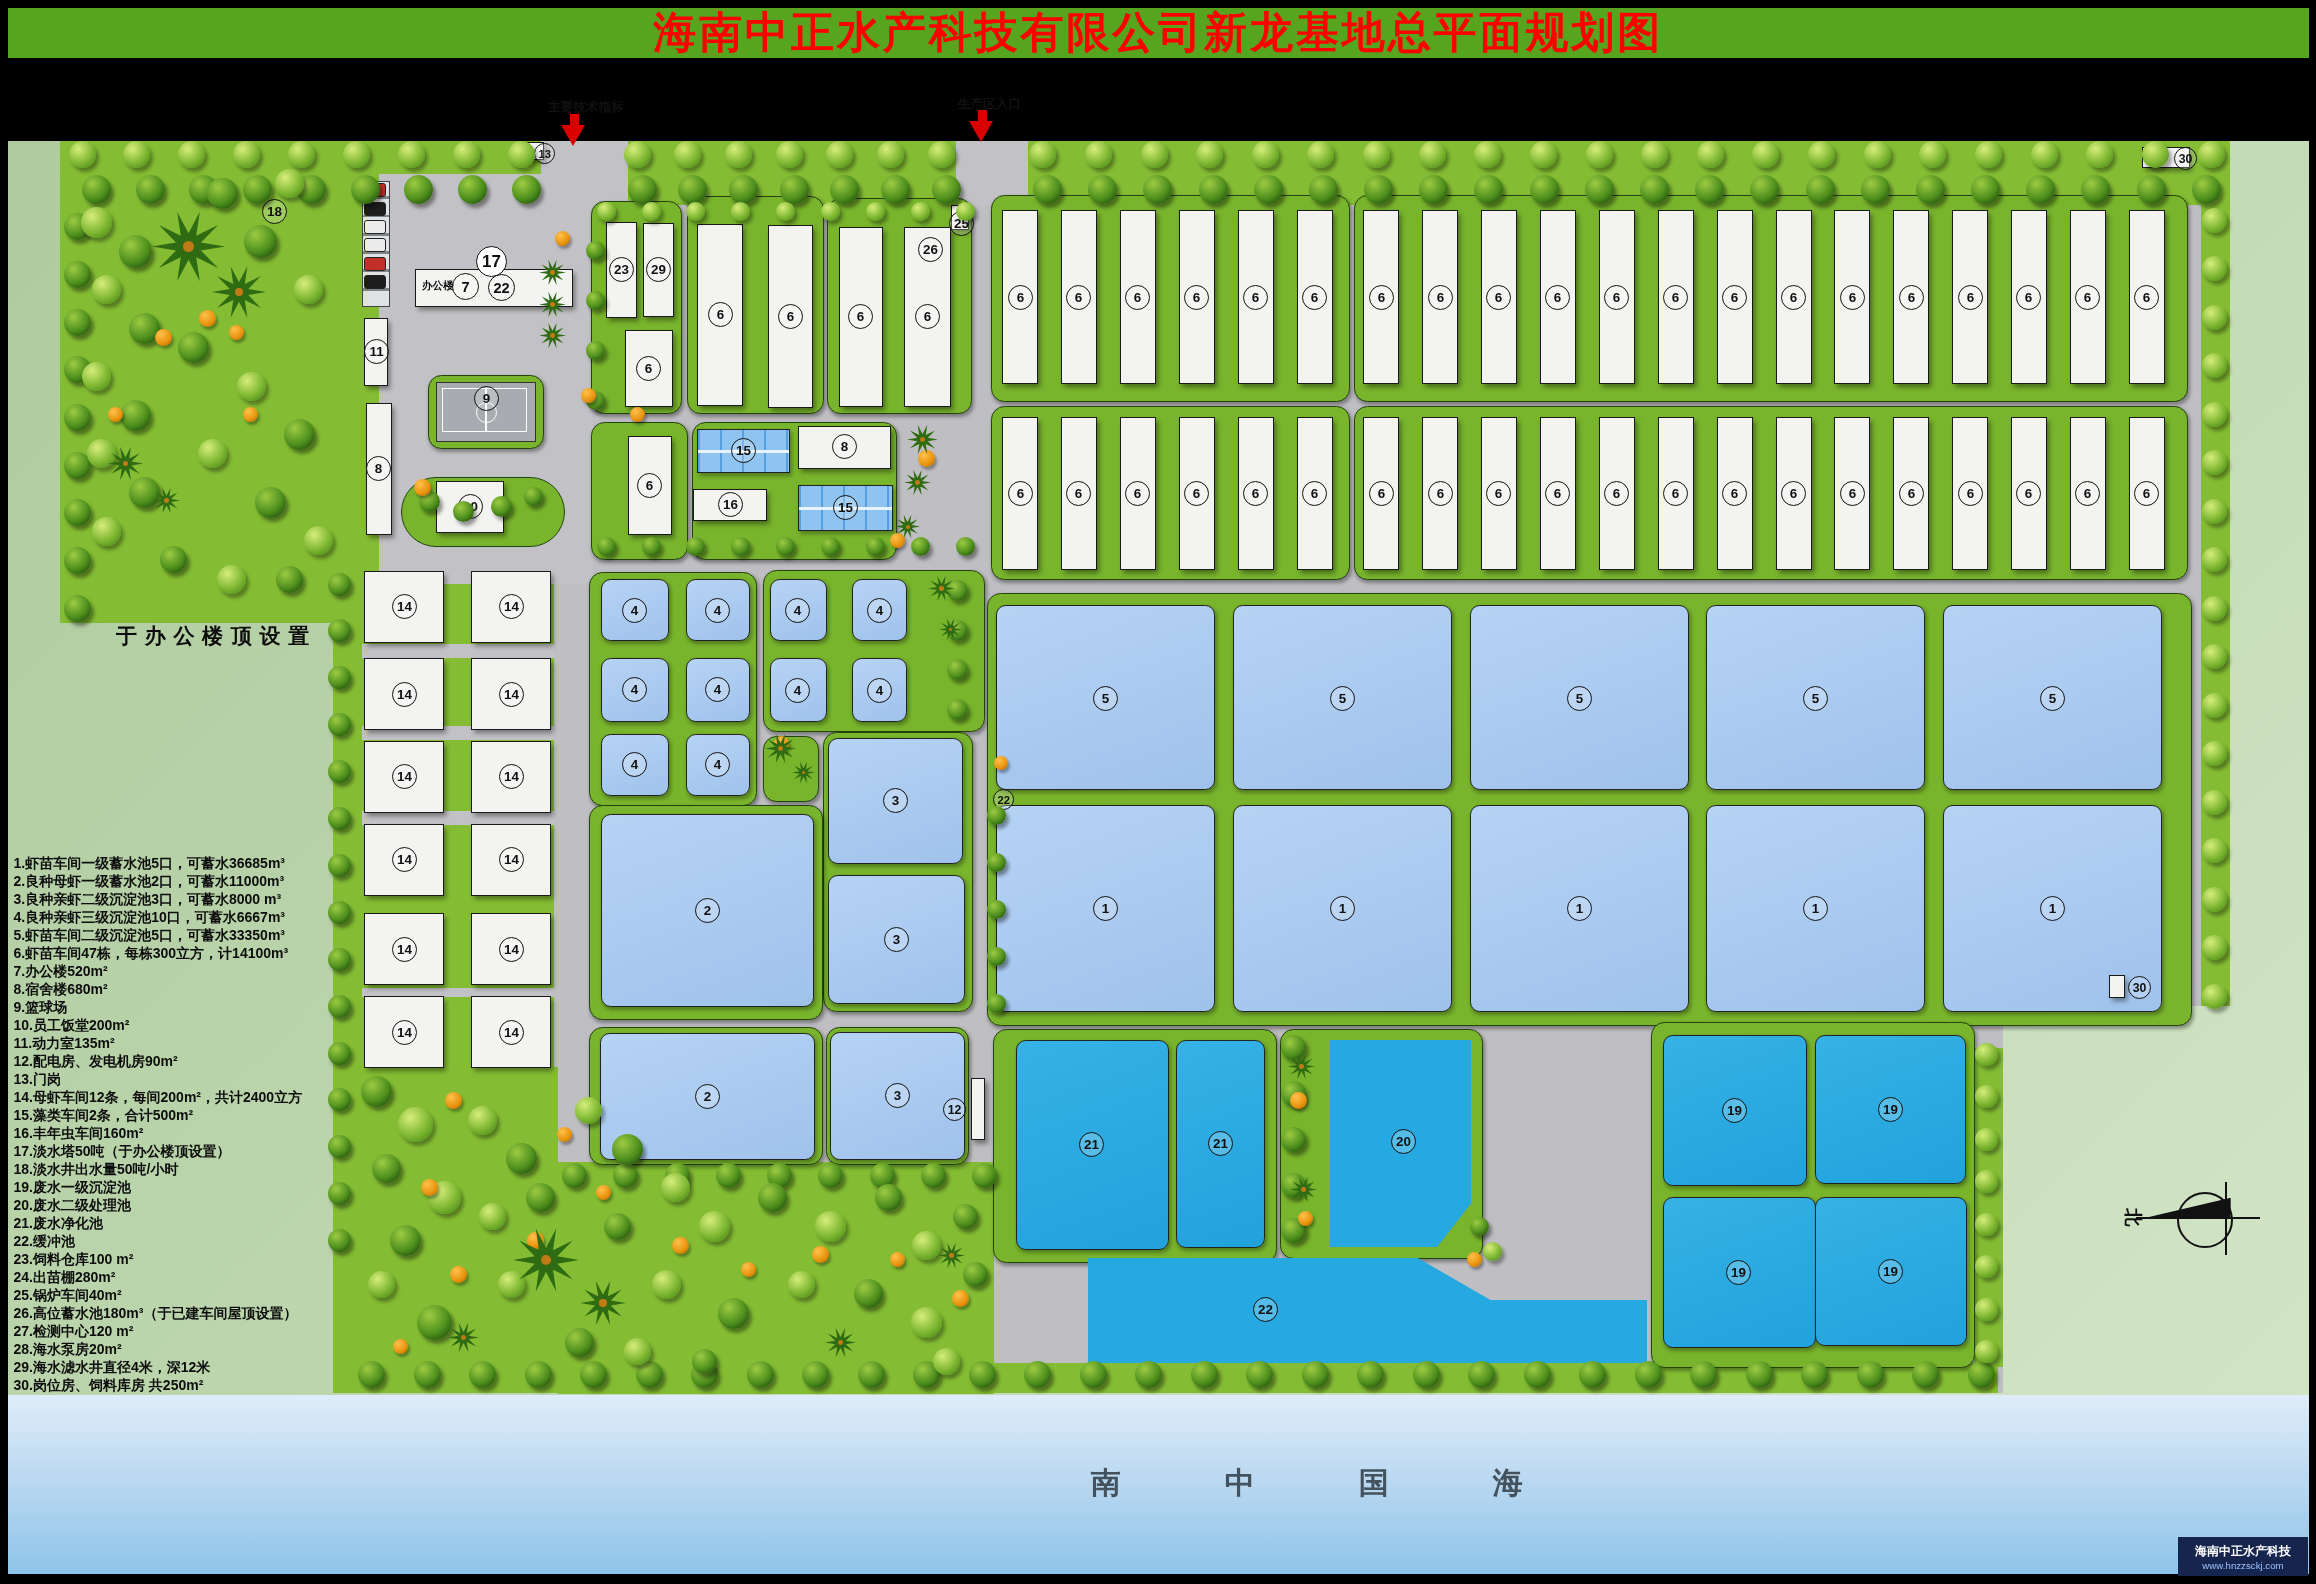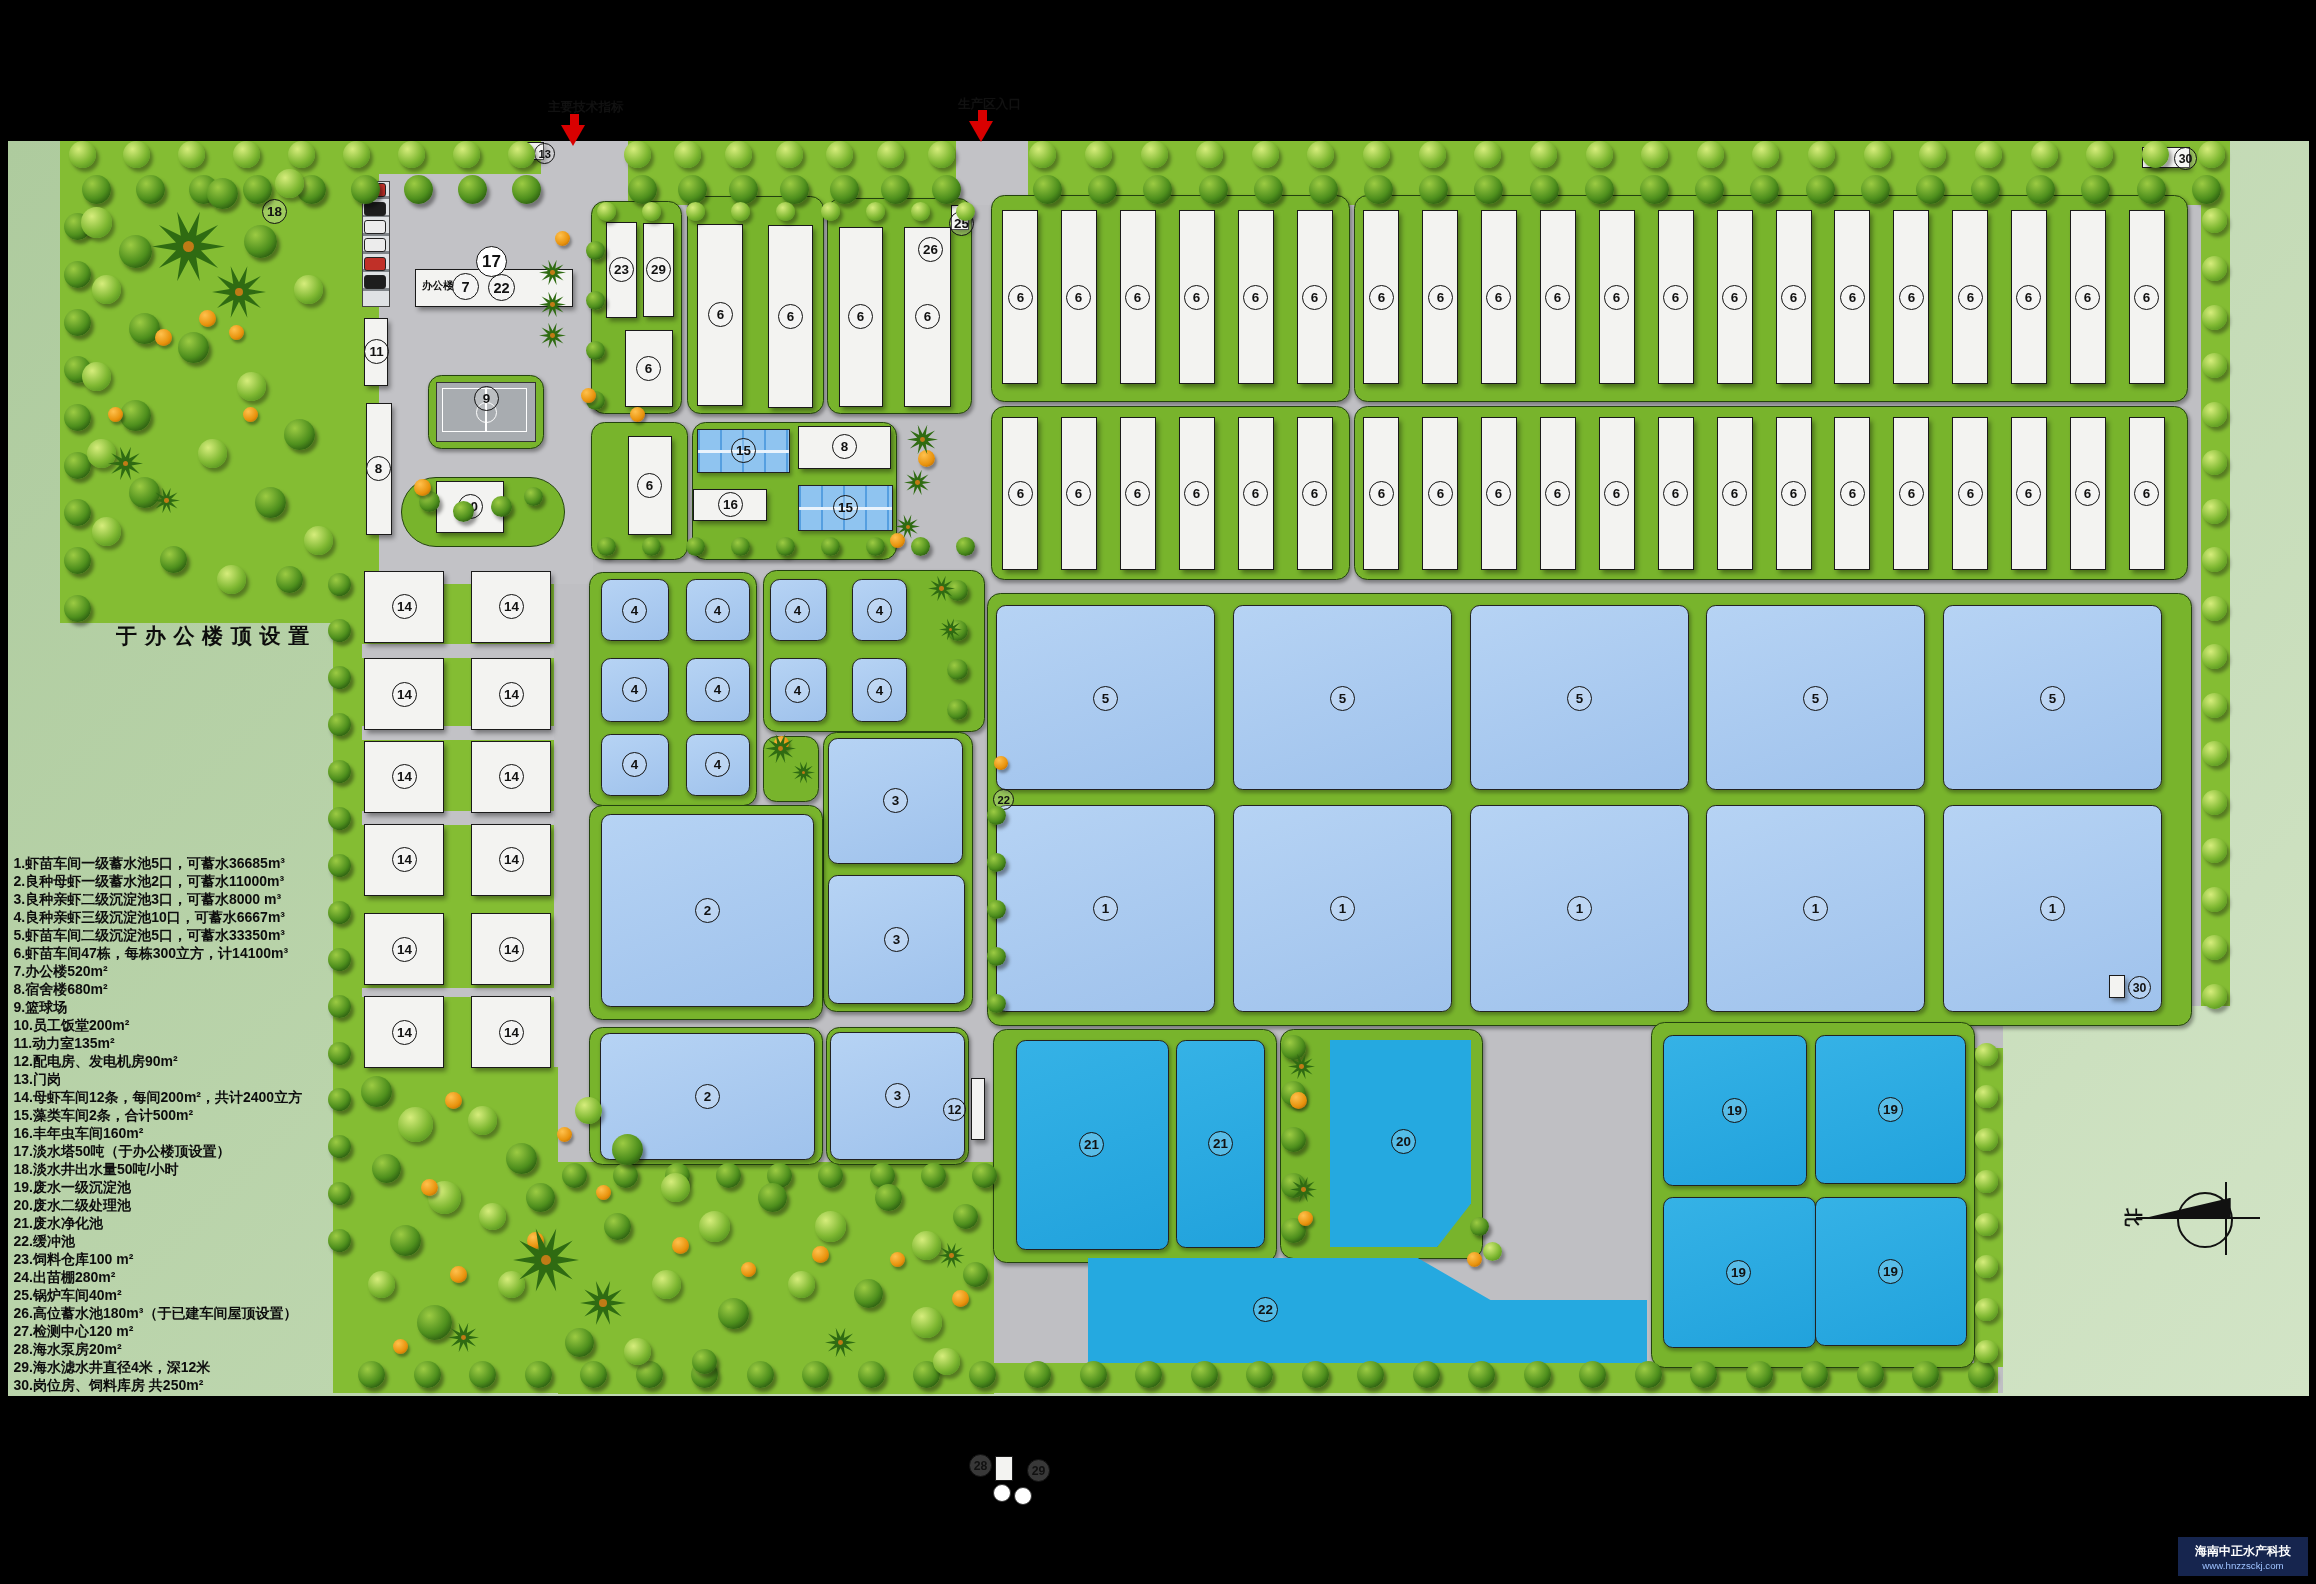--- a/index.html
+++ b/index.html
@@ -55,20 +55,23 @@
   #compass .hl{position:absolute;left:0;top:29px;width:124px;height:2.4px;background:#111;}
   #compass .vl{position:absolute;left:89px;top:-5.8px;width:2.4px;height:73px;background:#111;}
   #compass .arr{position:absolute;left:7.7px;top:9.7px;width:87px;height:21px;background:#111;clip-path:polygon(0 98%,100% 0,100% 98%);}
   #compass .nch{position:absolute;left:-11.6px;top:17.4px;font-size:18.3px;font-weight:bold;color:#111;transform:rotate(90deg);}
   .wcirc{position:absolute;background:#fff;border:1.4px solid #333;border-radius:50%;box-shadow:1.9px 2.9px 2.9px rgba(0,0,0,.35);}
 </style>
 </head>
 <body>
 
 <div id="stage">
+  <div id="banner" class="abs">
+    <span id="title">海南中正水产科技有限公司新龙基地总平面规划图</span>
+  </div>
 
 
   <div id="landbase" class="abs"></div>
   <div id="graybase" class="abs"></div>
   <div id="map-layer" class="abs" style="left:0;top:0;width:2316px;height:1584px">
       <div class="green" style="left: 60px; top: 141px; width: 2170px; height: 64px;"></div>
       <div class="green" style="left: 60px; top: 141px; width: 319px; height: 482px;"></div>
       <div class="green" style="left: 333px; top: 563px; width: 221px; height: 509px;"></div>
       <div class="green" style="left: 333px; top: 1067px; width: 225px; height: 326px;"></div>
       <div class="green" style="left: 558px; top: 1162px; width: 436px; height: 232px;"></div>
@@ -652,20 +655,23 @@
       <div class="arrow" style="left: 561px; top: 125px;"></div>
       <div class="astem" style="left: 978px; top: 110px;"></div>
       <div class="arrow" style="left: 969px; top: 121px;"></div>
       <div class="entr" style="left: 548px; top: 99px;">主要技术指标</div>
       <div class="entr" style="left: 958px; top: 96px;">生产区入口</div>
     </div>
 
   <div class="txt" id="indic-title">于办公楼顶设置</div>
   <div class="txt" id="legend"><div>1.虾苗车间一级蓄水池5口，可蓄水36685m³</div><div>2.良种母虾一级蓄水池2口，可蓄水11000m³</div><div>3.良种亲虾二级沉淀池3口，可蓄水8000 m³</div><div>4.良种亲虾三级沉淀池10口，可蓄水6667m³</div><div>5.虾苗车间二级沉淀池5口，可蓄水33350m³</div><div>6.虾苗车间47栋，每栋300立方，计14100m³</div><div>7.办公楼520m²</div><div>8.宿舍楼680m²</div><div>9.篮球场</div><div>10.员工饭堂200m²</div><div>11.动力室135m²</div><div>12.配电房、发电机房90m²</div><div>13.门岗</div><div>14.母虾车间12条，每间200m²，共计2400立方</div><div>15.藻类车间2条，合计500m²</div><div>16.丰年虫车间160m²</div><div>17.淡水塔50吨（于办公楼顶设置）</div><div>18.淡水井出水量50吨/小时</div><div>19.废水一级沉淀池</div><div>20.废水二级处理池</div><div>21.废水净化池</div><div>22.缓冲池</div><div>23.饲料仓库100 m²</div><div>24.出苗棚280m²</div><div>25.锅炉车间40m²</div><div>26.高位蓄水池180m³（于已建车间屋顶设置）</div><div>27.检测中心120 m²</div><div>28.海水泵房20m²</div><div>29.海水滤水井直径4米，深12米</div><div>30.岗位房、饲料库房 共250m²</div></div>
 
+  <div id="sea" class="abs">
+    <div id="sealabel">南中国海</div>
+  </div>
 
   <div id="compass">
     <div class="circ"></div>
     <div class="hl"></div>
     <div class="vl"></div>
     <div class="arr"></div>
     <div class="nch">北</div>
   </div>
 
   <div id="logo" class="abs">

